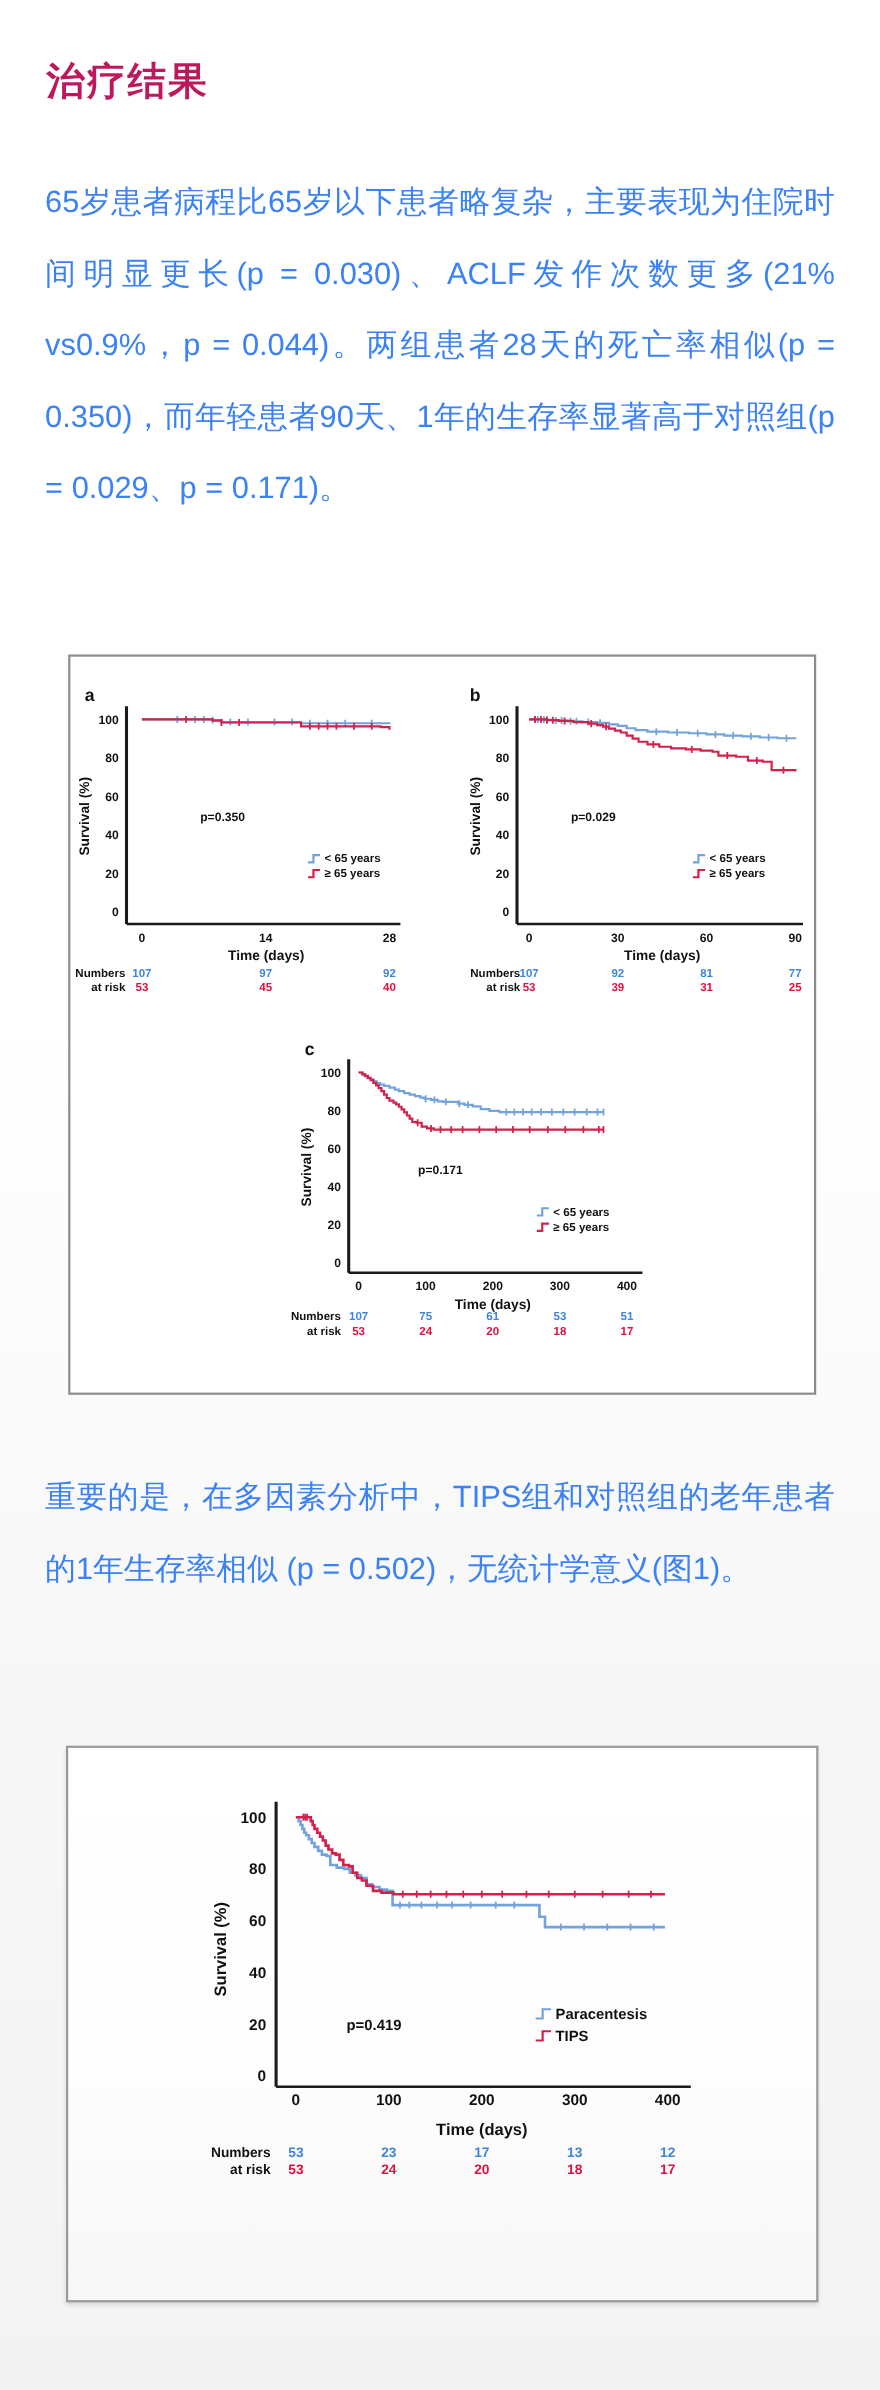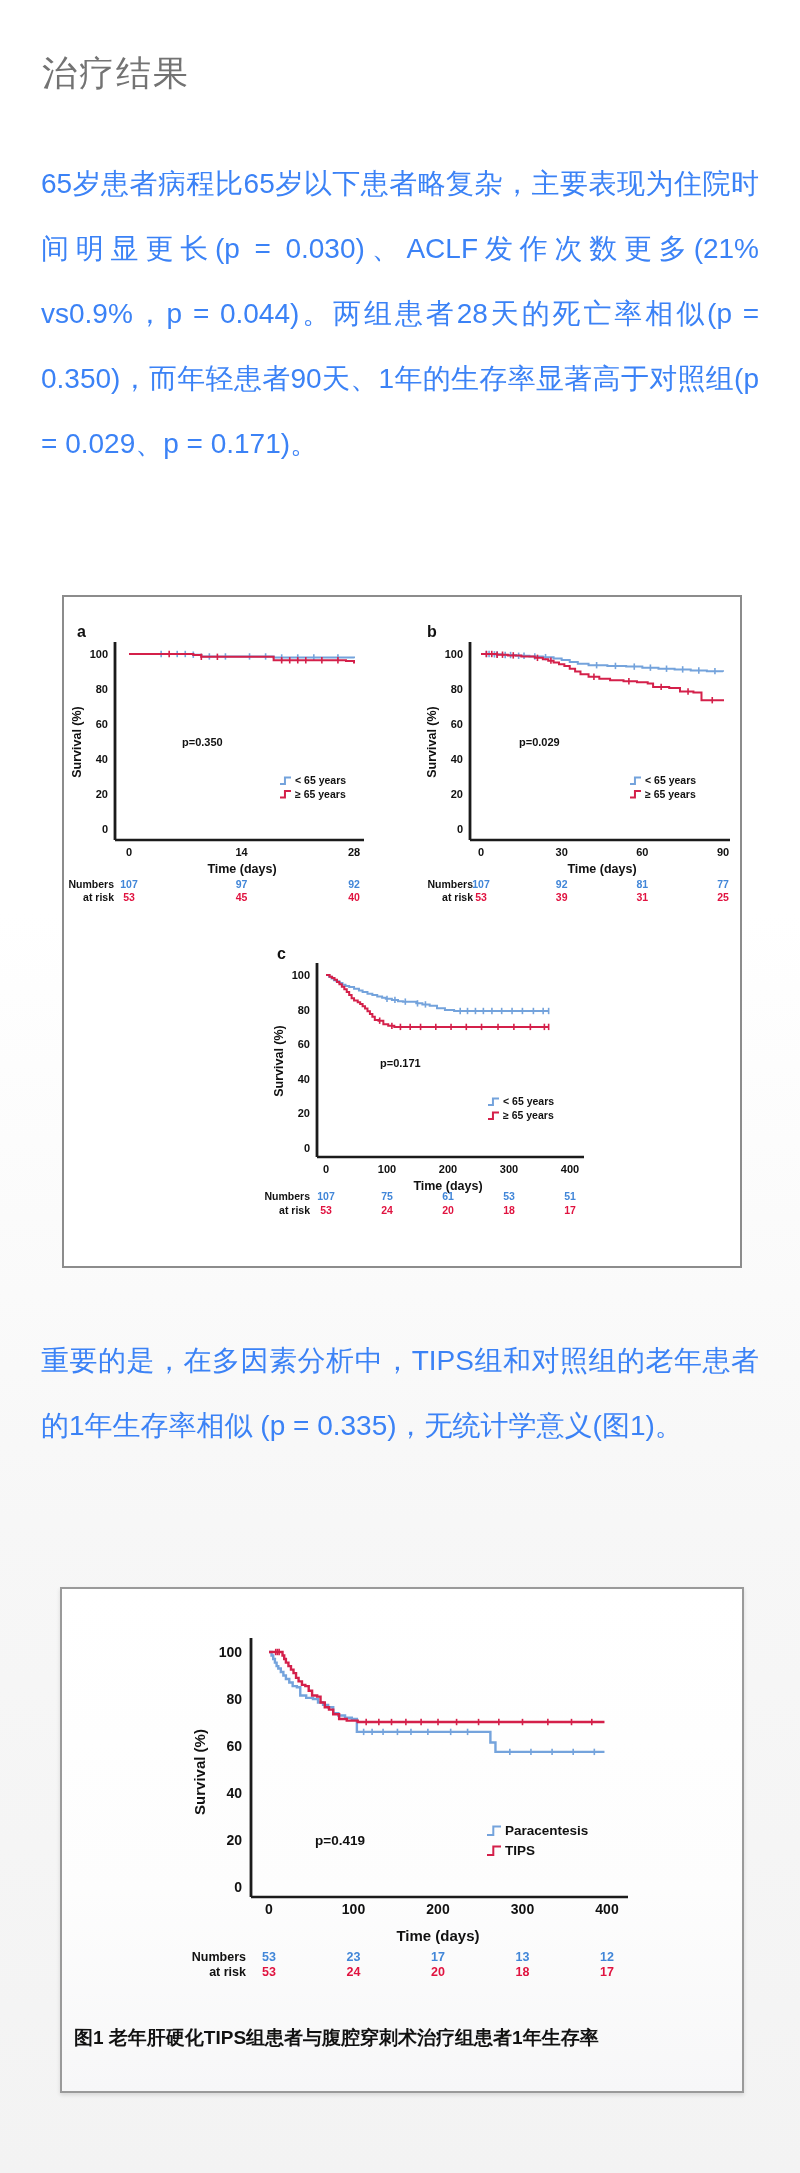--- a/index.html
+++ b/index.html
@@ -3,22 +3,22 @@
 <meta charset="utf-8">
 <style>
   html,body{margin:0;padding:0;}
   body{
     width:800px;height:2173px;position:relative;
     background:linear-gradient(180deg,#ffffff 0%,#ffffff 42%,#f7f7f7 70%,#f3f3f3 100%);
     font-family:"Liberation Sans",sans-serif;color:#1b1b1b;
   }
   .title{
     position:absolute;left:42px;top:50px;margin:0;
-    font-family:"Liberation Serif",serif;font-size:35px;font-weight:normal;
-    color:#737373;letter-spacing:2px;
+    font-family:"Liberation Serif",serif;font-size:35px;font-weight:bold;
+    color:#be185d;letter-spacing:2px;
   }
   .para{
     position:absolute;left:41px;width:718px;margin:0;
     font-size:28px;line-height:65px;text-align:justify;color:#3b82f6;
   }
   .p1{top:151px;}
   .p2{top:1328px;}
   .figbox{position:absolute;background:#ffffff;}
   .fig1{left:62px;top:595px;width:676px;height:669px;border:2px solid #8c8c8c;}
   .fig2{
@@ -214,21 +214,21 @@
         <text x="445" y="603" text-anchor="middle" font-size="10.5" font-weight="bold" fill="#4186d8">53</text>
         <text x="506" y="603" text-anchor="middle" font-size="10.5" font-weight="bold" fill="#4186d8">51</text>
         <text x="262" y="617" text-anchor="middle" font-size="10.5" font-weight="bold" fill="#e01340">53</text>
         <text x="323" y="617" text-anchor="middle" font-size="10.5" font-weight="bold" fill="#e01340">24</text>
         <text x="384" y="617" text-anchor="middle" font-size="10.5" font-weight="bold" fill="#e01340">20</text>
         <text x="445" y="617" text-anchor="middle" font-size="10.5" font-weight="bold" fill="#e01340">18</text>
         <text x="506" y="617" text-anchor="middle" font-size="10.5" font-weight="bold" fill="#e01340">17</text>
       </svg>
   </div>
 
-  <p class="para p2">重要的是，在多因素分析中，TIPS组和对照组的老年患者的1年生存率相似 (p = 0.335)，无统计学意义(图1)。</p>
+  <p class="para p2">重要的是，在多因素分析中，TIPS组和对照组的老年患者的1年生存率相似 (p = 0.502)，无统计学意义(图1)。</p>
 
   <div class="figbox fig2">
     <svg id="fig2" width="680" height="420" viewBox="0 0 680 420">
         <line x1="189" y1="49" x2="189" y2="308" stroke="#1b1b1b" stroke-width="2.8"></line>
         <line x1="189" y1="308" x2="566" y2="308" stroke="#1b1b1b" stroke-width="2.4"></line>
         <text x="180" y="68.04" text-anchor="end" font-size="14" font-weight="bold" fill="#111">100</text>
         <text x="180" y="115.04" text-anchor="end" font-size="14" font-weight="bold" fill="#111">80</text>
         <text x="180" y="162.04" text-anchor="end" font-size="14" font-weight="bold" fill="#111">60</text>
         <text x="180" y="209.04" text-anchor="end" font-size="14" font-weight="bold" fill="#111">40</text>
         <text x="180" y="256.04" text-anchor="end" font-size="14" font-weight="bold" fill="#111">20</text>
@@ -282,16 +282,15 @@
         <text x="291.5" y="372" text-anchor="middle" font-size="12.5" font-weight="bold" fill="#4186d8">23</text>
         <text x="376" y="372" text-anchor="middle" font-size="12.5" font-weight="bold" fill="#4186d8">17</text>
         <text x="460.5" y="372" text-anchor="middle" font-size="12.5" font-weight="bold" fill="#4186d8">13</text>
         <text x="545" y="372" text-anchor="middle" font-size="12.5" font-weight="bold" fill="#4186d8">12</text>
         <text x="207" y="387" text-anchor="middle" font-size="12.5" font-weight="bold" fill="#e01340">53</text>
         <text x="291.5" y="387" text-anchor="middle" font-size="12.5" font-weight="bold" fill="#e01340">24</text>
         <text x="376" y="387" text-anchor="middle" font-size="12.5" font-weight="bold" fill="#e01340">20</text>
         <text x="460.5" y="387" text-anchor="middle" font-size="12.5" font-weight="bold" fill="#e01340">18</text>
         <text x="545" y="387" text-anchor="middle" font-size="12.5" font-weight="bold" fill="#e01340">17</text>
       </svg>
-    <div class="caption">图1 老年肝硬化TIPS组患者与腹腔穿刺术治疗组患者1年生存率</div>
   </div>
 
 </div>
 
 </body></html>

